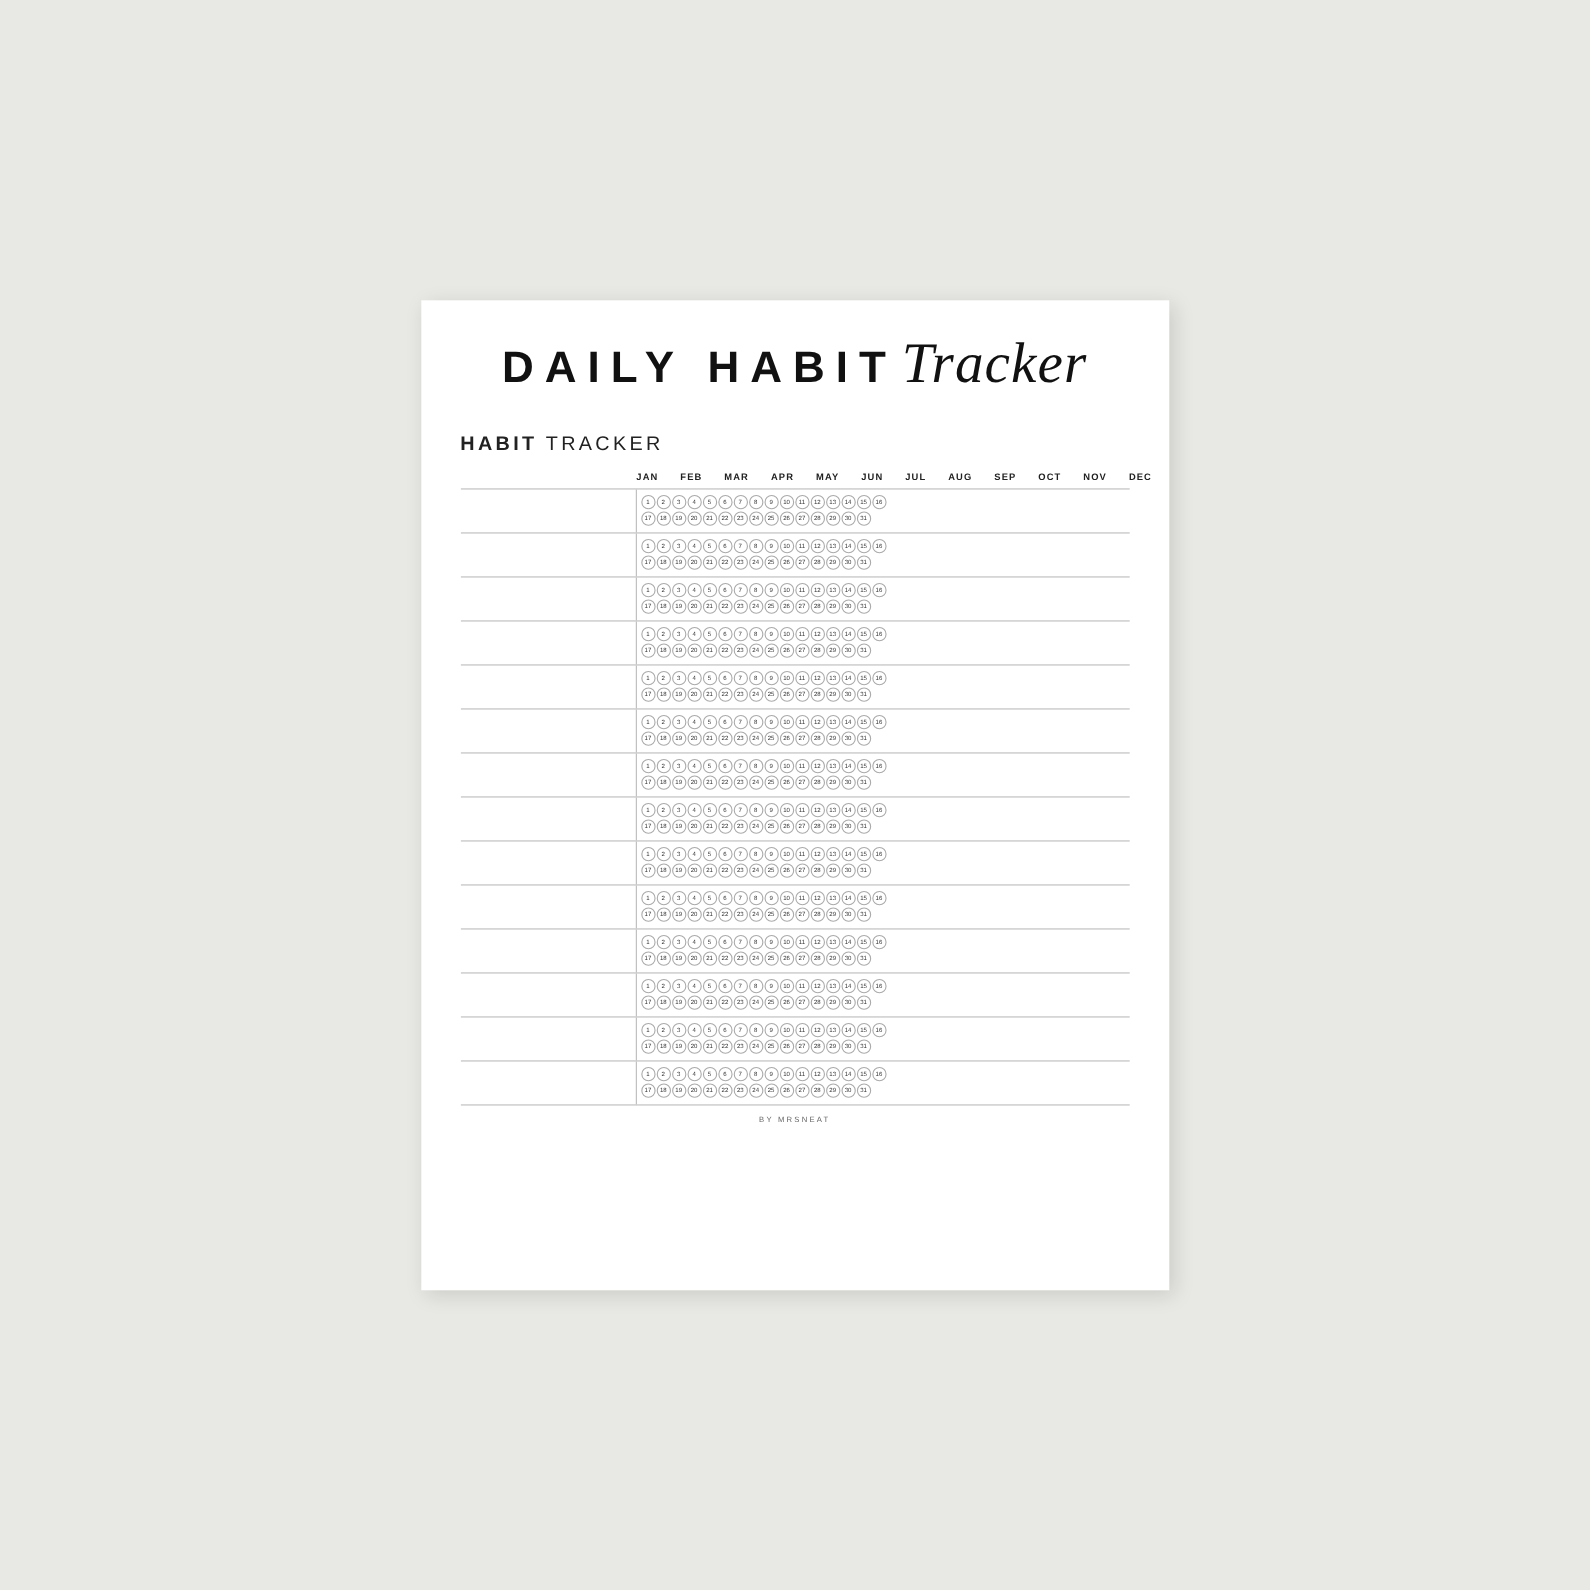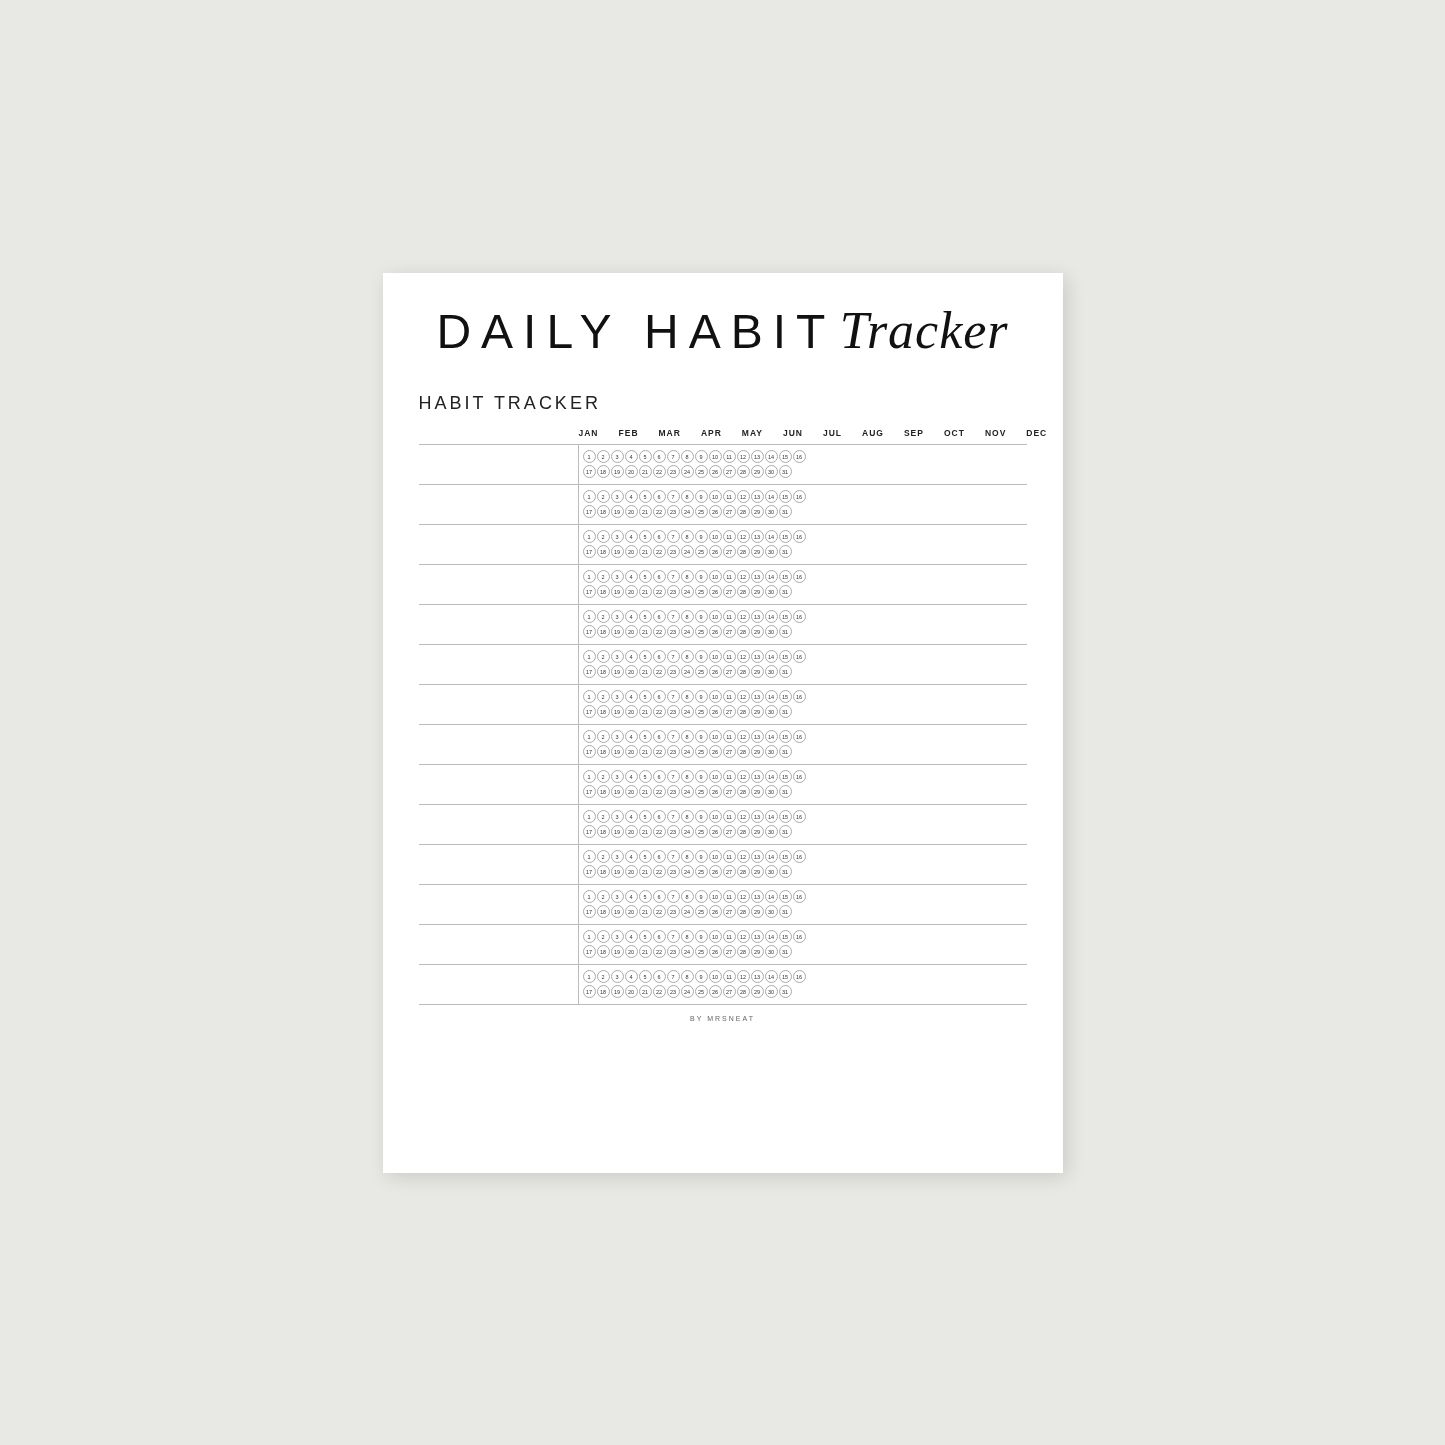--- a/index.html
+++ b/index.html
@@ -19,22 +19,22 @@
       padding: 32px 36px 24px 36px;
       box-shadow: 4px 4px 18px rgba(0,0,0,0.13);
       position: relative;
     }
     .main-title {
       text-align: center;
       margin-bottom: 36px;
       line-height: 1;
     }
     .main-title .title-print {
-      font-size: 48px;
-      font-weight: 400;
+      font-size: 40px;
+      font-weight: 700;
       letter-spacing: 10px;
       font-family: 'Arial', sans-serif;
       text-transform: uppercase;
       color: #111;
     }
     .main-title .title-script {
       font-size: 52px;
       font-family: 'Georgia', cursive;
       font-style: italic;
       font-weight: 400;
@@ -43,21 +43,21 @@
     }
     .section-title {
       font-size: 18px;
       font-weight: 400;
       letter-spacing: 3px;
       color: #222;
       margin-bottom: 14px;
       text-transform: uppercase;
     }
     .section-title strong {
-      font-weight: 400;
+      font-weight: 700;
     }
     .months-header {
       display: flex;
       align-items: center;
       margin-bottom: 6px;
       padding-left: 0;
     }
     .habit-label-col {
       width: 160px;
       flex-shrink: 0;

